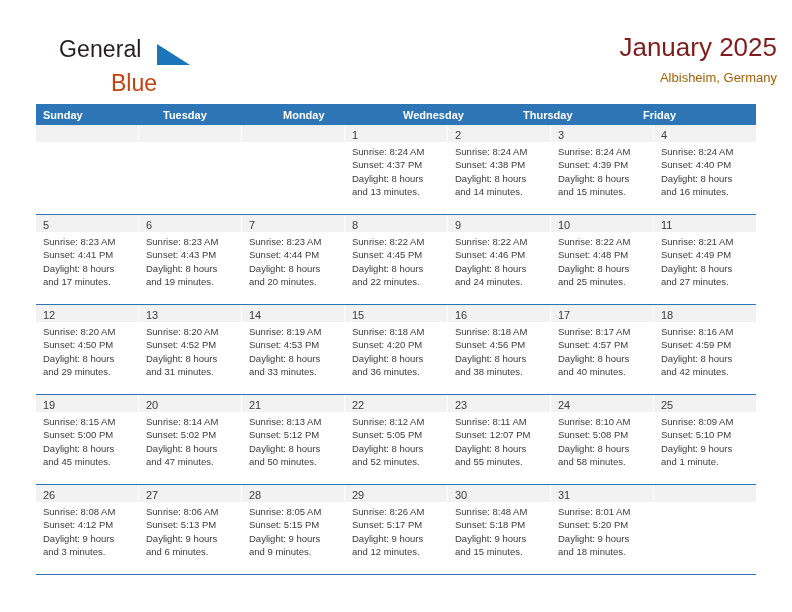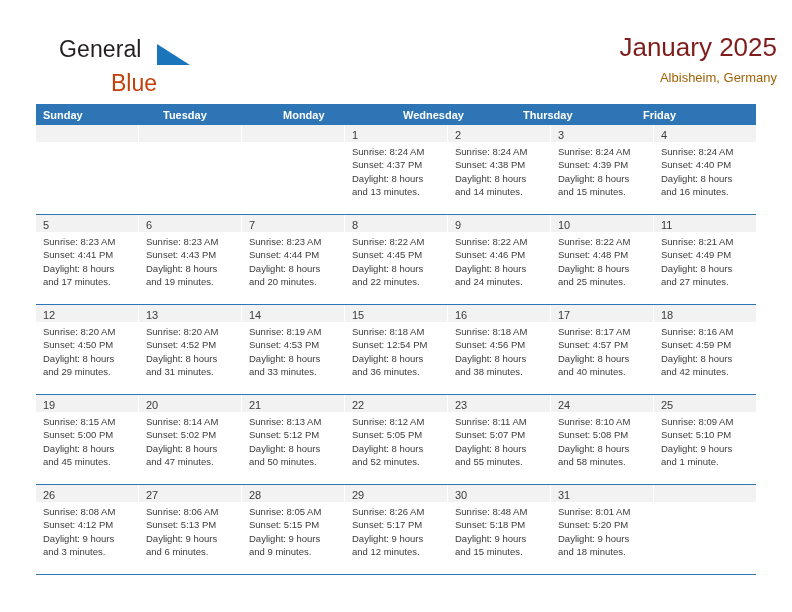--- a/index.html
+++ b/index.html
@@ -326,21 +326,21 @@
               <div class="day-line">Sunrise: 8:19 AM</div>
               <div class="day-line">Sunset: 4:53 PM</div>
               <div class="day-line">Daylight: 8 hours</div>
               <div class="day-line">and 33 minutes.</div>
             </div>
           </div>
           <div class="day-cell">
             <div class="day-num-band"><span class="day-num">15</span></div>
             <div class="day-body">
               <div class="day-line">Sunrise: 8:18 AM</div>
-              <div class="day-line">Sunset: 12:54 PM</div>
+              <div class="day-line">Sunset: 4:20 PM</div>
               <div class="day-line">Daylight: 8 hours</div>
               <div class="day-line">and 36 minutes.</div>
             </div>
           </div>
           <div class="day-cell">
             <div class="day-num-band"><span class="day-num">16</span></div>
             <div class="day-body">
               <div class="day-line">Sunrise: 8:18 AM</div>
               <div class="day-line">Sunset: 4:56 PM</div>
               <div class="day-line">Daylight: 8 hours</div>
@@ -400,21 +400,21 @@
               <div class="day-line">Sunrise: 8:12 AM</div>
               <div class="day-line">Sunset: 5:05 PM</div>
               <div class="day-line">Daylight: 8 hours</div>
               <div class="day-line">and 52 minutes.</div>
             </div>
           </div>
           <div class="day-cell">
             <div class="day-num-band"><span class="day-num">23</span></div>
             <div class="day-body">
               <div class="day-line">Sunrise: 8:11 AM</div>
-              <div class="day-line">Sunset: 5:07 PM</div>
+              <div class="day-line">Sunset: 12:07 PM</div>
               <div class="day-line">Daylight: 8 hours</div>
               <div class="day-line">and 55 minutes.</div>
             </div>
           </div>
           <div class="day-cell">
             <div class="day-num-band"><span class="day-num">24</span></div>
             <div class="day-body">
               <div class="day-line">Sunrise: 8:10 AM</div>
               <div class="day-line">Sunset: 5:08 PM</div>
               <div class="day-line">Daylight: 8 hours</div>

